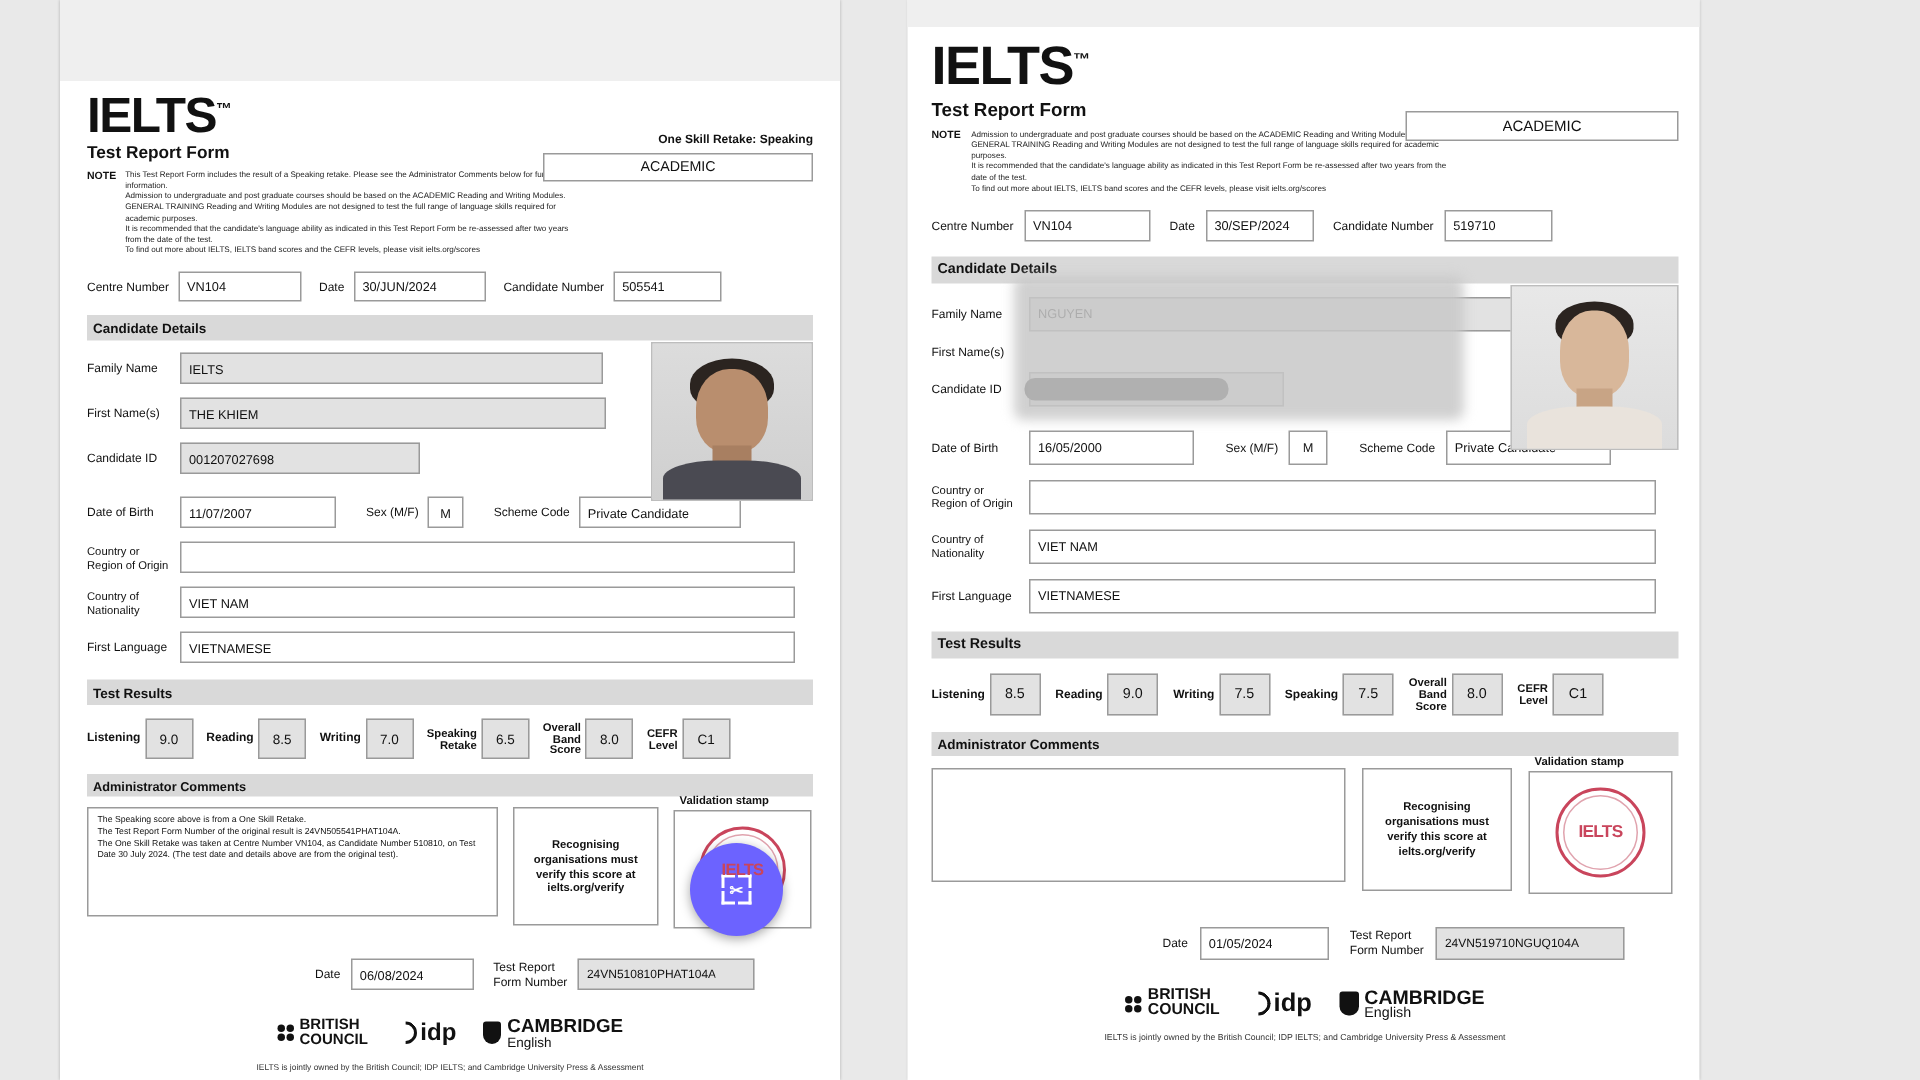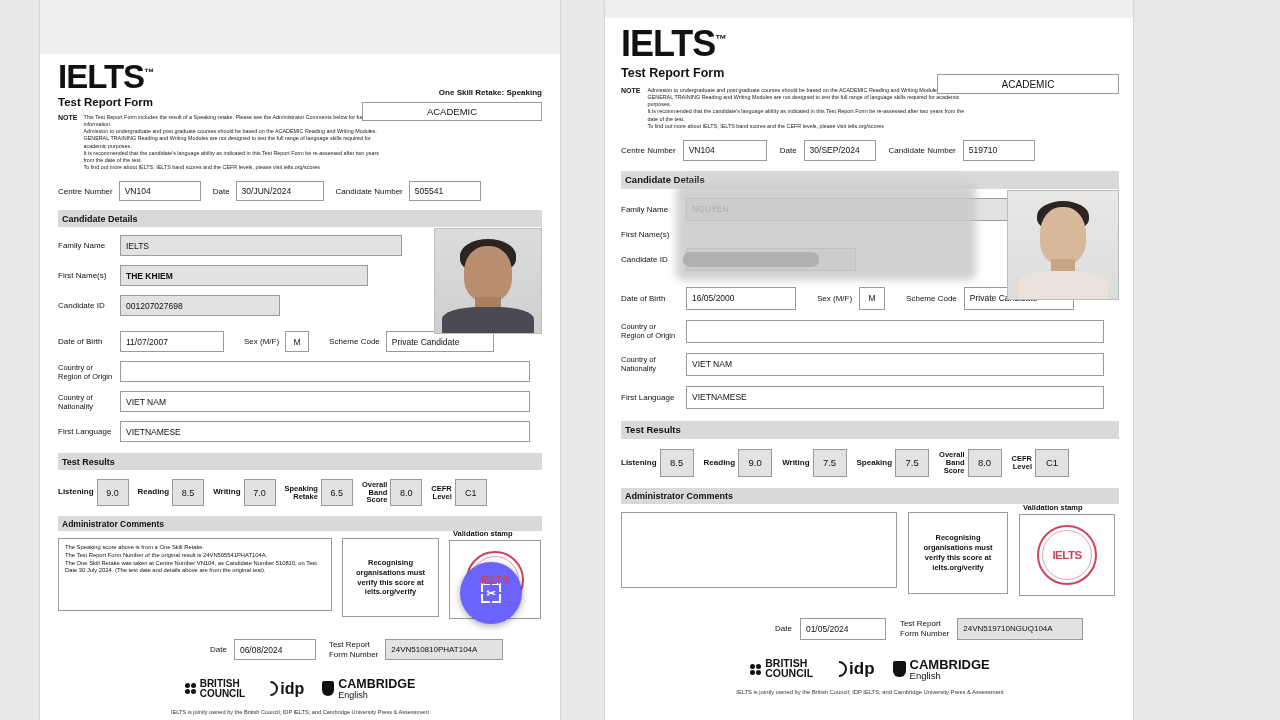--- a/index.html
+++ b/index.html
@@ -115,21 +115,21 @@
 
       <div style="position:relative;margin-top:8px;">
         <div style="display:flex;align-items:center;gap:6px;font-size:8px;">
           <div class="fld-label" style="width:56px;">Family Name</div>
           <div class="box" style="width:282px;height:21px;">
             <span style="font-size:8.5px;">IELTS</span>
           </div>
         </div>
         <div style="display:flex;align-items:center;gap:6px;font-size:8px;margin-top:9px;">
           <div class="fld-label" style="width:56px;">First Name(s)</div>
-          <div class="box" style="width:248px;height:21px;font-weight:bold;">
+          <div class="box" style="width:284px;height:21px;">
             <span style="font-size:8.5px;">THE KHIEM</span>
           </div>
         </div>
         <div style="display:flex;align-items:center;gap:6px;font-size:8px;margin-top:9px;">
           <div class="fld-label" style="width:56px;">Candidate ID</div>
           <div class="box" style="width:160px;height:21px;">
             <span style="font-size:8.5px;">001207027698</span>
           </div>
         </div>
 

